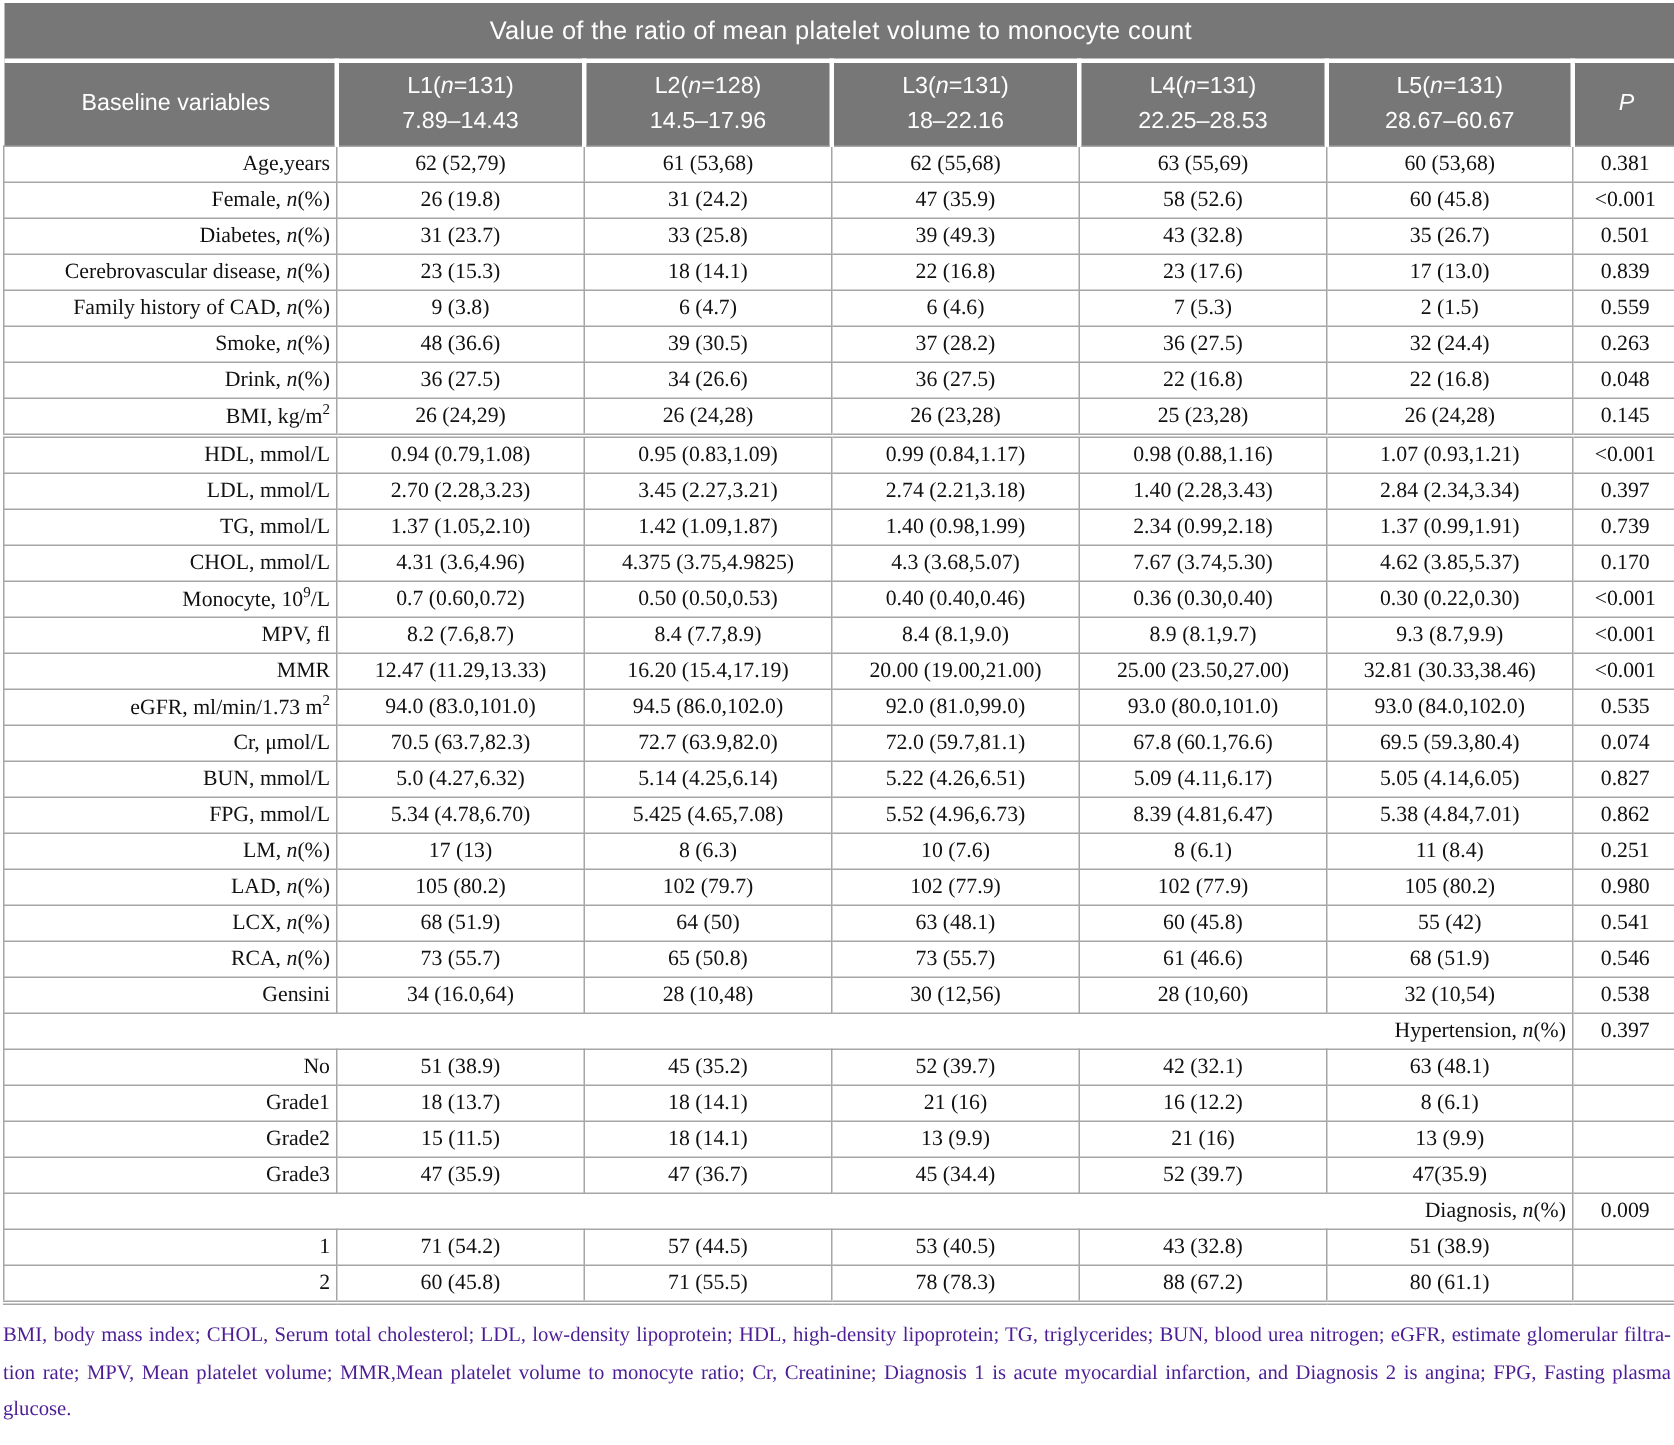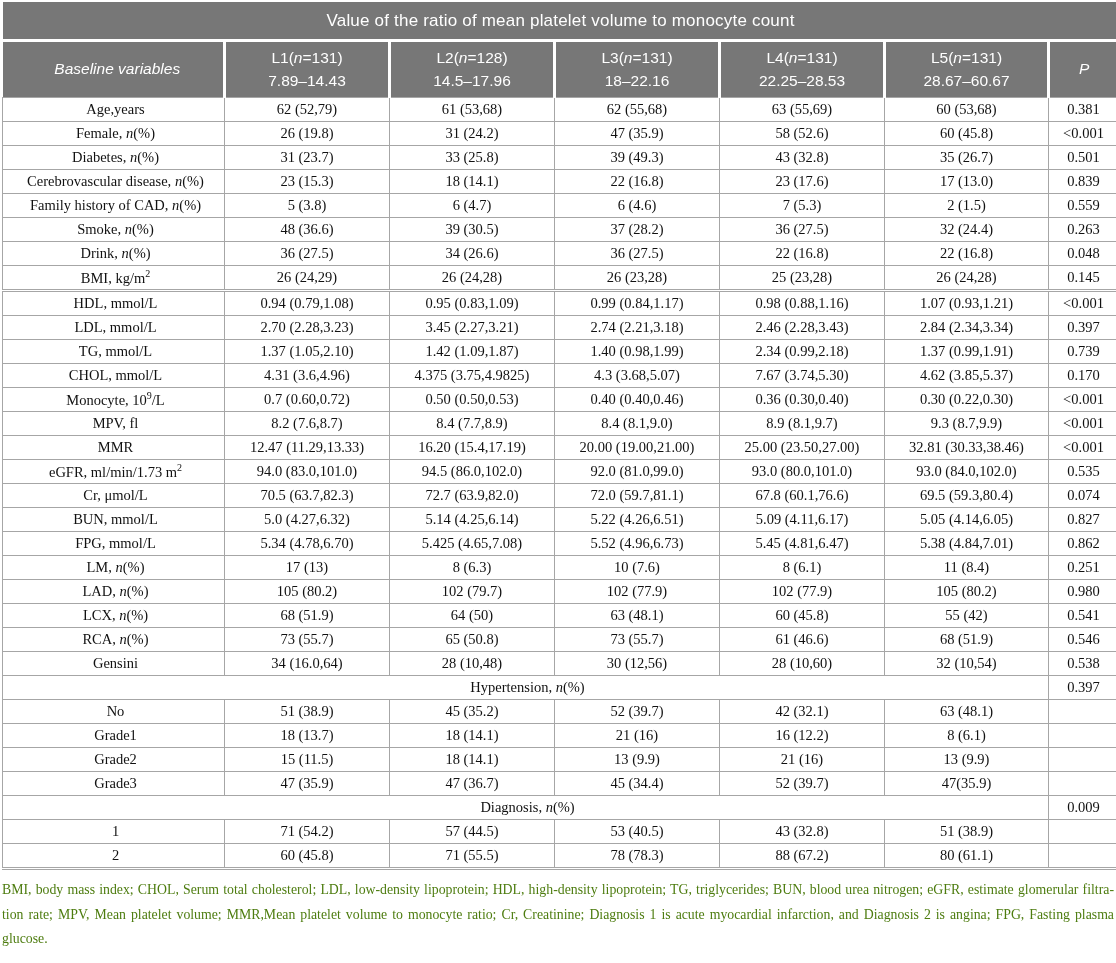--- a/index.html
+++ b/index.html
@@ -2,29 +2,29 @@
 <html><head>
 <meta charset="utf-8">
 <style>
   html,body{margin:0;padding:0;background:#ffffff;}
   .page{width:1116px;height:963px;background:#ffffff;overflow:hidden;box-sizing:border-box;}
   table{border-collapse:collapse;width:1112px;margin:2px 2px 0 2px;table-layout:fixed;}
   th{background:#777777;color:#ffffff;font-family:"Liberation Sans",sans-serif;font-weight:normal;}
   th.title-cell{font-size:17px;height:35px;border-bottom:3px solid #ffffff;text-align:center;letter-spacing:.2px;}
   tr.col-header th{font-size:15.5px;line-height:1.45;height:53px;vertical-align:middle;text-align:center;}
   tr.col-header th + th{border-left:3px solid #ffffff;}
-  th.first-col{text-align:left;padding-left:10px;font-style:italic;}
+  th.first-col{text-align:left;padding-left:10px;}
   th.p-col{font-style:italic;}
   td{border:1px solid #a6a6a6;font-family:"Liberation Serif",serif;font-size:14.5px;color:#111111;height:23px;padding:0 4px;vertical-align:middle;background:#ffffff;}
-  td.label{text-align:center;padding-left:8px;}
+  td.label{text-align:right;padding-left:8px;}
   td.label.sub{}
   td.val,td.pval{text-align:center;}
   tr.divider td{border-bottom:3px double #a6a6a6;}
   td sup{font-size:10px;}
-  .footnote{width:1112px;margin:0 2px;font-family:"Liberation Serif",serif;font-size:13.8px;line-height:1.78;color:#4d7c0f;text-align:justify;padding-top:8px;}
+  .footnote{width:1112px;margin:0 2px;font-family:"Liberation Serif",serif;font-size:13.8px;line-height:1.78;color:#4c1d95;text-align:justify;padding-top:8px;}
 </style>
 </head>
 <body>
 
 <div class="page">
   <table>
     <colgroup>
       <col style="width:222px">
         <col style="width:165px">
         <col style="width:165px">
@@ -79,21 +79,21 @@
           <td class="label">Cerebrovascular disease, <i>n</i>(%)</td>
           <td class="val">23 (15.3)</td>
           <td class="val">18 (14.1)</td>
           <td class="val">22 (16.8)</td>
           <td class="val">23 (17.6)</td>
           <td class="val">17 (13.0)</td>
           <td class="pval">0.839</td>
         </tr>
         <tr>
           <td class="label">Family history of CAD, <i>n</i>(%)</td>
-          <td class="val">5 (3.8)</td>
+          <td class="val">9 (3.8)</td>
           <td class="val">6 (4.7)</td>
           <td class="val">6 (4.6)</td>
           <td class="val">7 (5.3)</td>
           <td class="val">2 (1.5)</td>
           <td class="pval">0.559</td>
         </tr>
         <tr>
           <td class="label">Smoke, <i>n</i>(%)</td>
           <td class="val">48 (36.6)</td>
           <td class="val">39 (30.5)</td>
@@ -127,21 +127,21 @@
           <td class="val">0.99 (0.84,1.17)</td>
           <td class="val">0.98 (0.88,1.16)</td>
           <td class="val">1.07 (0.93,1.21)</td>
           <td class="pval">&lt;0.001</td>
         </tr>
         <tr>
           <td class="label">LDL, mmol/L</td>
           <td class="val">2.70 (2.28,3.23)</td>
           <td class="val">3.45 (2.27,3.21)</td>
           <td class="val">2.74 (2.21,3.18)</td>
-          <td class="val">2.46 (2.28,3.43)</td>
+          <td class="val">1.40 (2.28,3.43)</td>
           <td class="val">2.84 (2.34,3.34)</td>
           <td class="pval">0.397</td>
         </tr>
         <tr>
           <td class="label">TG, mmol/L</td>
           <td class="val">1.37 (1.05,2.10)</td>
           <td class="val">1.42 (1.09,1.87)</td>
           <td class="val">1.40 (0.98,1.99)</td>
           <td class="val">2.34 (0.99,2.18)</td>
           <td class="val">1.37 (0.99,1.91)</td>
@@ -208,21 +208,21 @@
           <td class="val">5.22 (4.26,6.51)</td>
           <td class="val">5.09 (4.11,6.17)</td>
           <td class="val">5.05 (4.14,6.05)</td>
           <td class="pval">0.827</td>
         </tr>
         <tr>
           <td class="label">FPG, mmol/L</td>
           <td class="val">5.34 (4.78,6.70)</td>
           <td class="val">5.425 (4.65,7.08)</td>
           <td class="val">5.52 (4.96,6.73)</td>
-          <td class="val">5.45 (4.81,6.47)</td>
+          <td class="val">8.39 (4.81,6.47)</td>
           <td class="val">5.38 (4.84,7.01)</td>
           <td class="pval">0.862</td>
         </tr>
         <tr>
           <td class="label">LM, <i>n</i>(%)</td>
           <td class="val">17 (13)</td>
           <td class="val">8 (6.3)</td>
           <td class="val">10 (7.6)</td>
           <td class="val">8 (6.1)</td>
           <td class="val">11 (8.4)</td>

